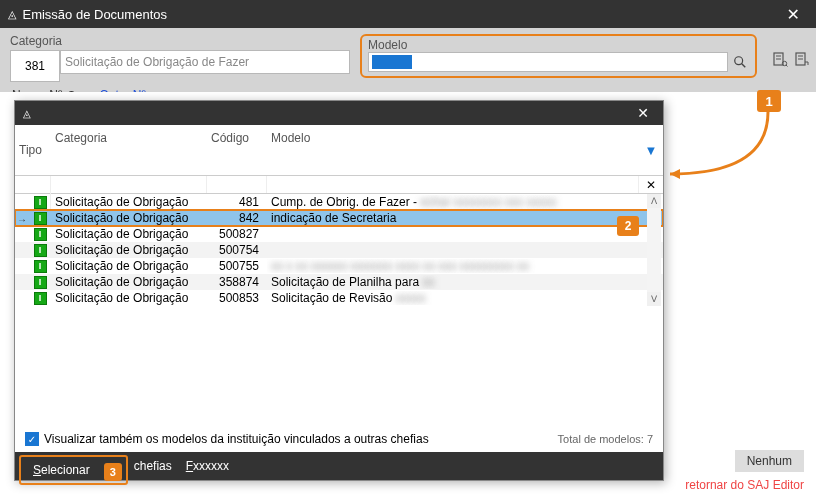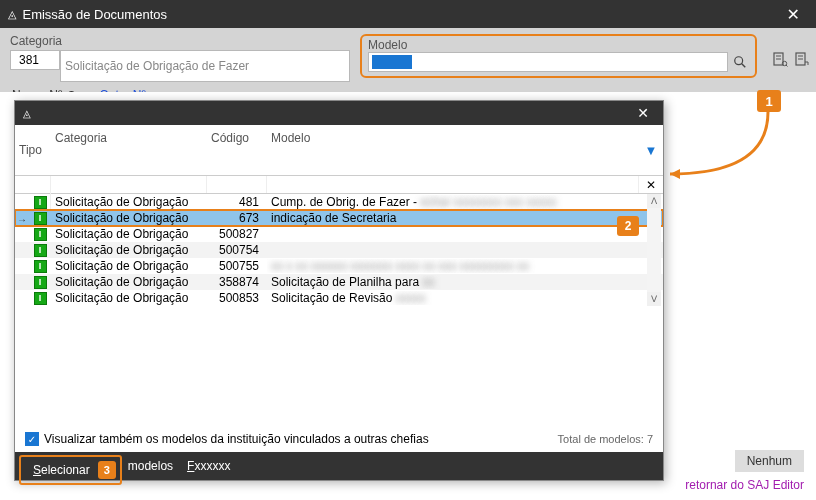--- a/index.html
+++ b/index.html
@@ -6,38 +6,38 @@
   body { font-family: "Segoe UI", Arial, sans-serif; font-size: 12px; background: #fff; width: 816px; height: 500px; overflow: hidden; position: relative; }
   
   .titlebar { background: #333; color: #fff; height: 28px; display: flex; align-items: center; padding: 0 8px; font-size: 13px; }
   .titlebar .icon { margin-right: 6px; font-size: 11px; }
   .titlebar .close { margin-left: auto; font-size: 16px; cursor: pointer; padding: 0 8px; }
   
   .toolbar { background: #d4d4d4; padding: 6px 10px 2px 10px; height: 64px; }
   .toolbar-row1 { display: flex; gap: 10px; align-items: flex-start; }
   .field-group { display: flex; flex-direction: column; }
   .field-label { color: #555; font-size: 12px; margin-bottom: 2px; }
-  .cat-code { width: 50px; height: 20px; border: 1px solid #b8b8b8; background: #fff; text-align: left; padding: 0 8px; font-size: 12px; }
+  .cat-code { width: 50px; height: 32px; border: 1px solid #b8b8b8; background: #fff; text-align: center; padding: 0 8px; font-size: 12px; }
   .cat-code-wrap { display: flex; gap: 0; }
-  .cat-name { width: 290px; height: 32px; border: 1px solid #b8b8b8; background: #fff; padding: 0 4px; font-size: 12px; color: #888; }
+  .cat-name { width: 290px; height: 24px; border: 1px solid #b8b8b8; background: #fff; padding: 0 4px; font-size: 12px; color: #888; }
   
   .modelo-group { border: 2px solid #e8801a; border-radius: 6px; padding: 2px 6px 4px 6px; position: relative; }
   .modelo-field { display: flex; align-items: center; gap: 3px; }
   .modelo-input-wrap { position: relative; width: 360px; height: 20px; border: 1px solid #b8b8b8; background: #fff; display: flex; align-items: center; }
   .modelo-sel { width: 40px; height: 14px; background: #1976d2; margin-left: 3px; }
   .icon-btn { width: 18px; height: 18px; display: inline-flex; align-items: center; justify-content: center; cursor: pointer; color: #444; }
   .side-icons { display: flex; gap: 4px; align-items: center; margin-left: 4px; margin-top: 16px; }
   
   .toolbar-row2 { display: flex; gap: 16px; margin-top: 6px; padding-left: 2px; }
   .nosso-n { display: flex; align-items: flex-start; gap: 3px; color: #333; cursor: pointer; }
   .outro-n { display: flex; align-items: center; gap: 3px; color: #1d4ed8; cursor: pointer; justify-content: flex-end; }
   .dd { font-size: 10px; }
   
   .content-bg { background: #fff; height: calc(100% - 92px); position: relative; }
-  .content-text { position: absolute; right: 12px; bottom: 8px; color: #a21caf; font-size: 12px; }
+  .content-text { position: absolute; right: 12px; bottom: 8px; color: #ef4444; font-size: 12px; }
   .nenhum-box { position: absolute; right: 12px; bottom: 28px; background: #ddd; color: #333; padding: 4px 12px; font-size: 12px; }
   
   
   .modal { position: absolute; left: 14px; top: 100px; width: 650px; background: #fff; border: 1px solid #888; box-shadow: 2px 2px 10px rgba(0,0,0,0.3); }
   .modal-title { background: #333; color: #fff; height: 24px; display: flex; align-items: center; padding: 0 8px; font-size: 12px; }
   .modal-title .icon { margin-right: 6px; font-size: 10px; }
   .modal-title .close { margin-left: auto; font-size: 14px; cursor: pointer; padding: 0 6px; }
   
   .grid-head { display: flex; border-bottom: 1px solid #ccc; align-items: stretch; background: #fff; }
   .col-tipo { width: 36px; padding: 18px 4px; color: #555; font-size: 12px; }
@@ -70,21 +70,21 @@
   
   .badge2 { position: absolute; left: 617px; top: 216px; width: 22px; height: 20px; background: #e8801a; color: #fff; border-radius: 3px; display: flex; align-items: center; justify-content: center; font-weight: bold; font-size: 12px; z-index: 50; }
   
   .modal-footer1 { padding: 6px 10px; display: flex; align-items: center; background: #fff; }
   .chk { width: 14px; height: 14px; background: #1976d2; display: inline-flex; align-items: center; justify-content: center; color: #fff; font-size: 10px; margin-right: 5px; }
   .total { margin-left: auto; color: #666; font-size: 11px; }
   
   .modal-footer2 { background: #333; height: 28px; display: flex; align-items: center; padding: 0 4px; gap: 4px; }
   .fbtn { color: #fff; padding: 4px 8px; font-size: 12px; cursor: pointer; position: relative; }
   .fbtn u { text-decoration: underline; }
-  .sel-border { border: 2px solid #e8801a; border-radius: 3px; padding: 2px 4px; display: flex; align-items: center; gap: 0; margin-top: 8px; }
+  .sel-border { border: 2px solid #e8801a; border-radius: 3px; padding: 2px 4px; display: flex; align-items: flex-end; gap: 6px; margin-top: 8px; }
   .badge3 { width: 18px; height: 18px; background: #e8801a; color: #fff; border-radius: 3px; display: inline-flex; align-items: center; justify-content: center; font-weight: bold; font-size: 11px; }
   .vis-cut { color: #fff; padding: 4px 2px; font-size: 12px; cursor: pointer; }
   
   
   .badge1 { position: absolute; left: 757px; top: 90px; width: 24px; height: 22px; background: #e8801a; color: #fff; border-radius: 3px; display: flex; align-items: center; justify-content: center; font-weight: bold; font-size: 13px; z-index: 60; }
   .arrow-svg { position: absolute; left: 660px; top: 100px; z-index: 55; pointer-events: none; }
 </style>
 </head>
 <body>
 
@@ -193,21 +193,21 @@
         <span class="co">481</span>
         <span class="mo">Cump. de Obrig. de Fazer - <span class="blur">echar xxxxxxxx xxx xxxxx</span></span>
         <span class="sp"></span>
       </div>
       <div class="row selected selected-border">
         <span class="rowmark">→</span>
         <span class="ti">
           <span class="tipo-chip">I</span>
         </span>
         <span class="ca">Solicitação de Obrigação</span>
-        <span class="co">673</span>
+        <span class="co">842</span>
         <span class="mo">indicação de Secretaria</span>
         <span class="sp"></span>
       </div>
       <div class="row">
         <span class="rowmark"></span>
         <span class="ti">
           <span class="tipo-chip">I</span>
         </span>
         <span class="ca">Solicitação de Obrigação</span>
         <span class="co">500827</span>
@@ -265,18 +265,18 @@
     <span class="chk">✓</span>
     <span>Visualizar também os modelos da instituição vinculados a outras chefias</span>
     <span class="total">Total de modelos: 7</span>
   </div>
 
   <div class="modal-footer2">
     <span class="sel-border">
       <span class="fbtn"><u>S</u><span>elecionar</span></span>
       <span class="badge3">3</span>
     </span>
-    <span class="vis-cut">modelos</span>
+    <span class="vis-cut">chefias</span>
     <span class="fbtn"><u>F</u><span>xxxxxx</span></span>
   </div>
 </div>
 
 <div class="badge2">2</div>
 
 </body></html>

